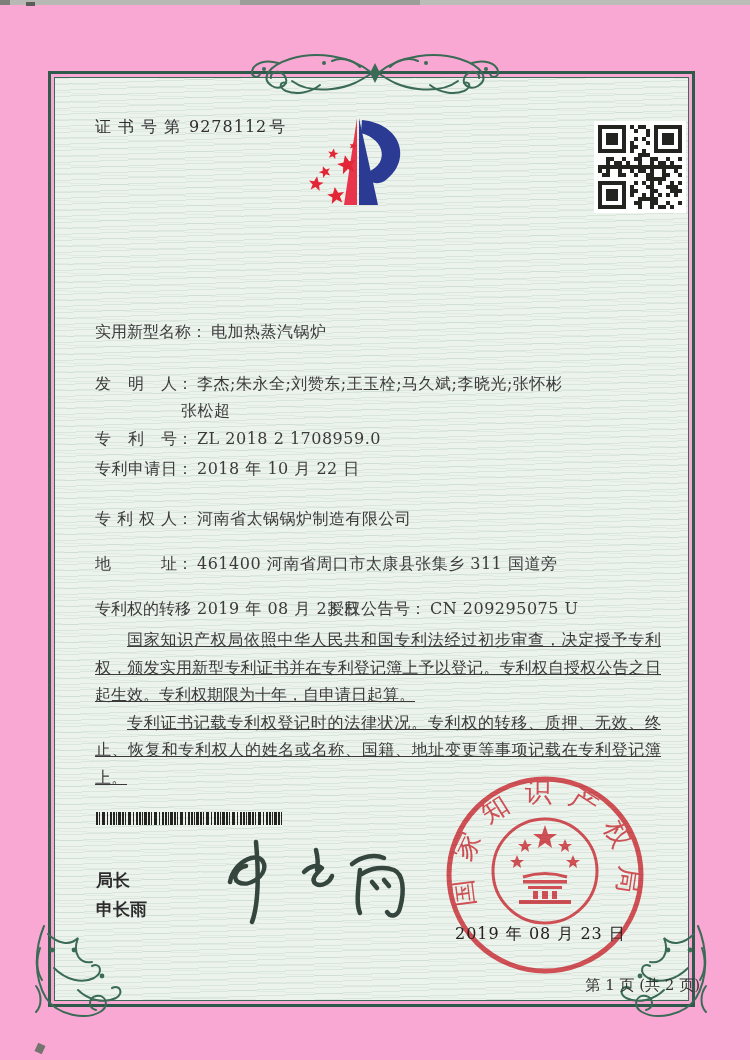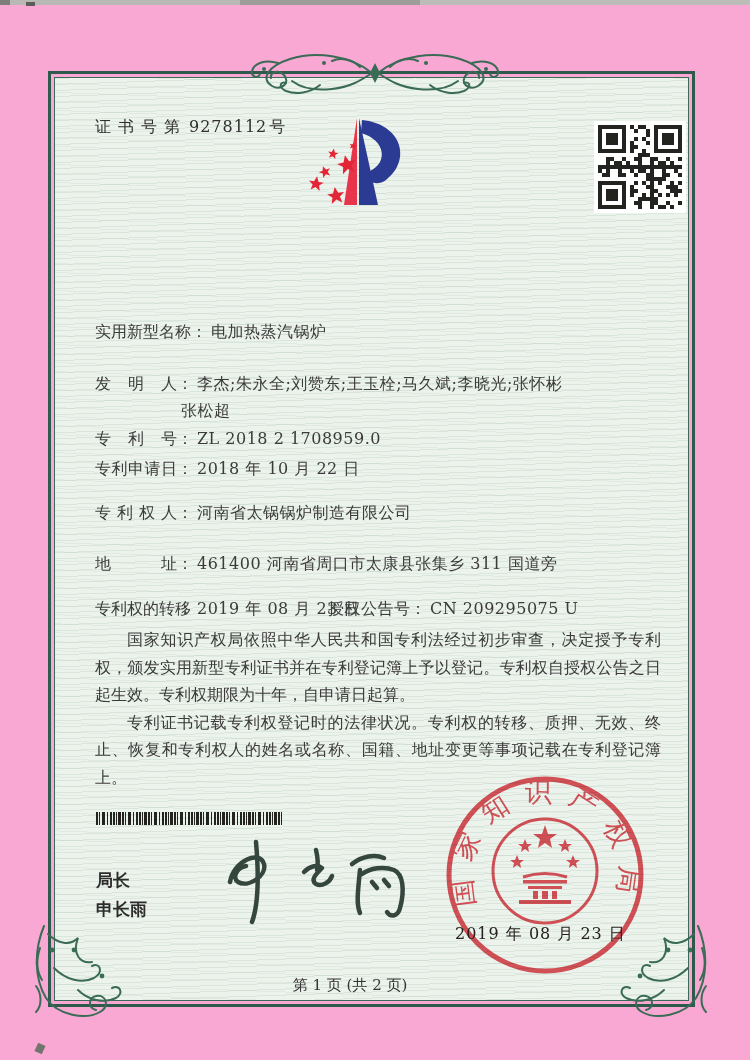--- a/index.html
+++ b/index.html
@@ -35,31 +35,31 @@
   .title{position:absolute;left:0;top:238px;width:750px;text-align:center;
     font-size:38px;font-weight:600;letter-spacing:7px;color:#202020;}
   
   .fields{position:absolute;left:95px;top:322px;width:575px;font-size:16px;color:#3b3b3b;}
   .frow{position:absolute;left:0;white-space:nowrap;}
   .jlabel{display:inline-block;width:82px;text-align:justify;text-align-last:justify;}
   .colon{margin-right:4px;}
   .fields .v{letter-spacing:.5px;}
   
   .paras{position:absolute;left:95px;top:626px;width:566px;font-size:16px;line-height:27.5px;
-    text-align:justify;color:#3a3a3a;}
+    text-align:justify;color:#3a3a3a;text-decoration:underline;}
   .paras p{margin:0;text-indent:2em;}
   
   #barcode{position:absolute;left:96px;top:812px;width:190px;height:13px;}
   #barcode span{display:inline-block;height:13px;background:#23231f;vertical-align:top;}
   .director{position:absolute;left:96px;top:866px;font-family:"Liberation Sans","DejaVu Sans",sans-serif;
     font-size:17px;color:#2c2c2c;line-height:29px;font-weight:bold;}
   #signature{position:absolute;left:212px;top:830px;}
   #seal{position:absolute;left:443px;top:773px;opacity:.88;mix-blend-mode:multiply;}
   .seal-date{position:absolute;left:455px;top:924px;font-size:16px;color:#25211e;letter-spacing:1px;z-index:5;}
-  .page-info{position:absolute;left:0;top:976px;width:700px;text-align:center;font-size:15px;color:#333;}
+  .page-info{position:absolute;left:0;top:976px;width:700px;text-align:right;font-size:15px;color:#333;}
   .footer-note{position:absolute;left:0;top:1018px;width:700px;text-align:center;font-size:16px;color:#3a3a3a;letter-spacing:2px;}
 </style>
 </head>
 <body>
 
 <div id="page">
 
   <div class="scan-top"></div>
   <div class="scan-right"></div>
   <div class="speck-a"></div>
@@ -262,21 +262,21 @@
     </div>
     <div class="frow" style="top:79px;left:86px">
       <span class="v">张松超</span>
     </div>
     <div class="frow" style="top:107px">
       <span class="jlabel">专利号</span><span class="colon">：</span><span class="v">ZL 2018 2 1708959.0</span>
     </div>
     <div class="frow" style="top:137px">
       <span class="jlabel">专利申请日</span><span class="colon">：</span><span class="v">2018 年 10 月 22 日</span>
     </div>
-    <div class="frow" style="top:181px">
+    <div class="frow" style="top:187px">
       <span class="jlabel">专利权人</span><span class="colon">：</span><span class="v">河南省太锅锅炉制造有限公司</span>
     </div>
     <div class="frow" style="top:232px">
       <span class="jlabel">地址</span><span class="colon">：</span><span class="v">461400 河南省周口市太康县张集乡 311 国道旁</span>
     </div>
     <div class="frow" style="top:277px">
       <span class="jlabel">专利权的转移</span><span class="colon">：</span><span class="v">2019 年 08 月 23 日</span>
     </div>
     <div class="frow" style="top:277px;left:233px">
       <span class="jlabel">授权公告号</span><span class="colon">：</span><span class="v">CN 209295075 U</span>

